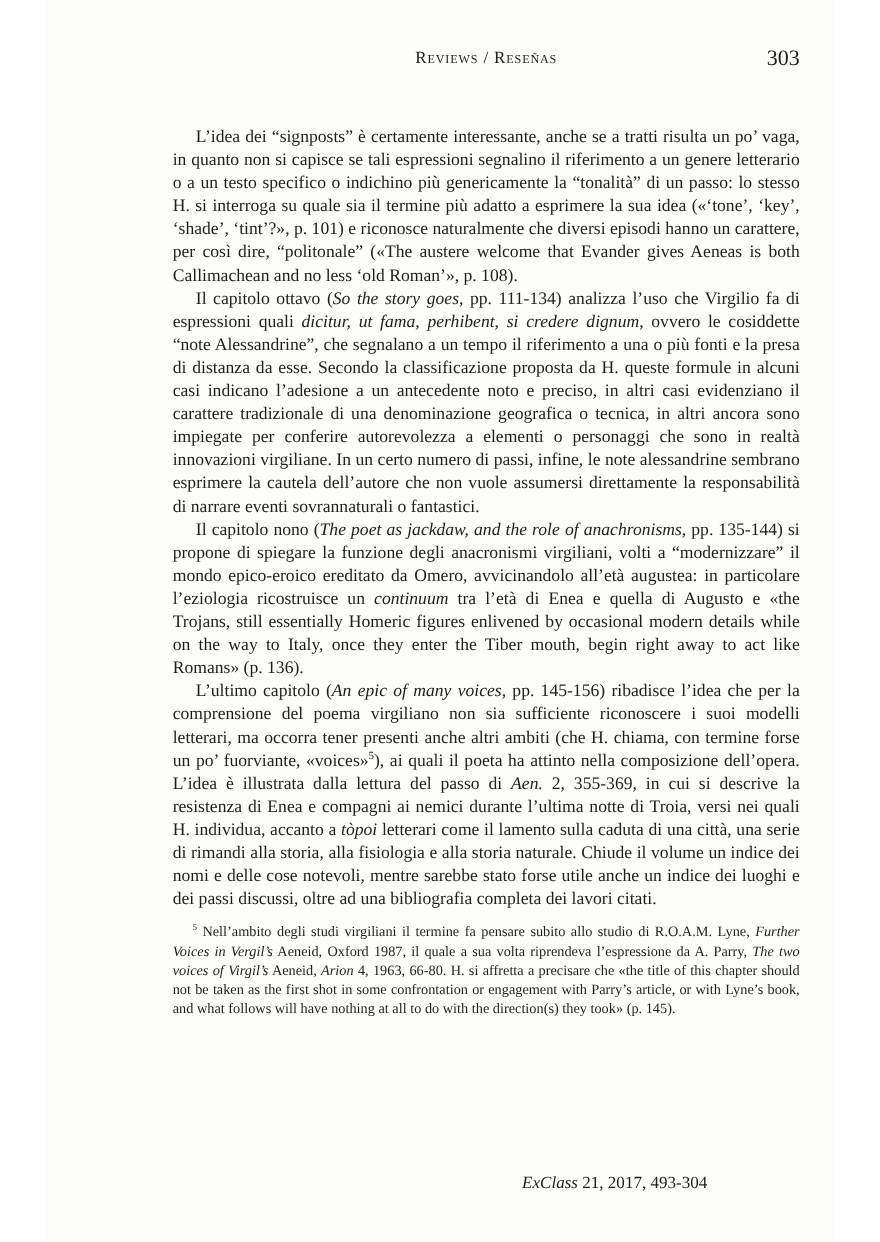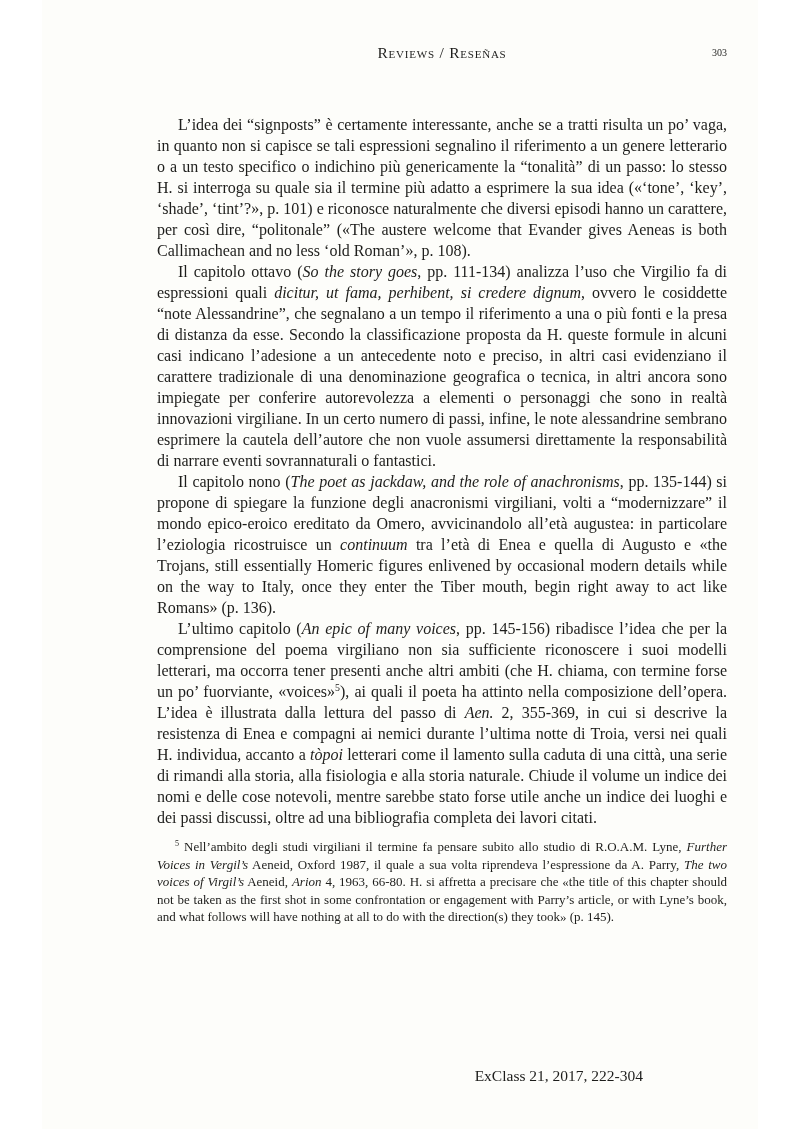--- a/index.html
+++ b/index.html
@@ -27,21 +27,21 @@
     line-height: 18px;
     font-variant: small-caps;
     letter-spacing: 0.05em;
   }
   .running-header .page-number {
     position: absolute;
     right: 0;
     top: 0;
     font-variant: normal;
     letter-spacing: 0;
-    font-size: 10px;
+    font-size: 20px;
     font-family: Liberation Serif, serif;
   }
   .body-text {
     margin-top: 52px;
     font-size: 16px;
     line-height: 21px;
     text-align: justify;
     hyphens: auto;
     -webkit-hyphens: auto;
   }
@@ -83,14 +83,14 @@
     <div class="body-text">
       <p><span>L’idea dei “signposts” è certamente interessante, anche se a tratti risulta un po’ vaga, in quanto non si capisce se tali espressioni segnalino il riferimento a un genere letterario o a un testo specifico o indichino più genericamente la “tonalità” di un passo: lo stesso H. si interroga su quale sia il termine più adatto a esprimere la sua idea («‘tone’, ‘key’, ‘shade’, ‘tint’?», p. 101) e riconosce naturalmente che diversi episodi hanno un carattere, per così dire, “politonale” («The austere welcome that Evander gives Aeneas is both Callimachean and no less ‘old Roman’», p. 108).</span></p>
       <p><span>Il capitolo ottavo (</span><span style="font-style: italic;">So the story goes</span><span>, pp. 111-134) analizza l’uso che Virgilio fa di espressioni quali </span><span style="font-style: italic;">dicitur, ut fama, perhibent, si credere dignum</span><span>, ovvero le cosiddette “note Alessandrine”, che segnalano a un tempo il riferimento a una o più fonti e la presa di distanza da esse. Secondo la classificazione proposta da H. queste formule in alcuni casi indicano l’adesione a un antecedente noto e preciso, in altri casi evidenziano il carattere tradizionale di una denominazione geografica o tecnica, in altri ancora sono impiegate per conferire autorevolezza a elementi o personaggi che sono in realtà innovazioni virgiliane. In un certo numero di passi, infine, le note alessandrine sembrano esprimere la cautela dell’autore che non vuole assumersi direttamente la responsabilità di narrare eventi sovrannaturali o fantastici.</span></p>
       <p><span>Il capitolo nono (</span><span style="font-style: italic;">The poet as jackdaw, and the role of anachronisms</span><span>, pp. 135-144) si propone di spiegare la funzione degli anacronismi virgiliani, volti a “modernizzare” il mondo epico-eroico ereditato da Omero, avvicinandolo all’età augustea: in particolare l’eziologia ricostruisce un </span><span style="font-style: italic;">continuum</span><span> tra l’età di Enea e quella di Augusto e «the Trojans, still essentially Homeric figures enlivened by occasional modern details while on the way to Italy, once they enter the Tiber mouth, begin right away to act like Romans» (p. 136).</span></p>
       <p><span>L’ultimo capitolo (</span><span style="font-style: italic;">An epic of many voices</span><span>, pp. 145-156) ribadisce l’idea che per la comprensione del poema virgiliano non sia sufficiente riconoscere i suoi modelli letterari, ma occorra tener presenti anche altri ambiti (che H. chiama, con termine forse un po’ fuorviante, «voices»</span><sup>5</sup><span>), ai quali il poeta ha attinto nella composizione dell’opera. L’idea è illustrata dalla lettura del passo di </span><span style="font-style: italic;">Aen.</span><span> 2, 355-369, in cui si descrive la resistenza di Enea e compagni ai nemici durante l’ultima notte di Troia, versi nei quali H. individua, accanto a </span><span style="font-style: italic;">tòpoi</span><span> letterari come il lamento sulla caduta di una città, una serie di rimandi alla storia, alla fisiologia e alla storia naturale. Chiude il volume un indice dei nomi e delle cose notevoli, mentre sarebbe stato forse utile anche un indice dei luoghi e dei passi discussi, oltre ad una bibliografia completa dei lavori citati.</span></p>
     </div>
 
     <div class="footnote"><sup>5</sup><span> Nell’ambito degli studi virgiliani il termine fa pensare subito allo studio di R.O.A.M. Lyne, </span><span style="font-style: italic;">Further Voices in Vergil’s</span><span> Aeneid, Oxford 1987, il quale a sua volta riprendeva l’espressione da A. Parry, </span><span style="font-style: italic;">The two voices of Virgil’s</span><span> Aeneid, </span><span style="font-style: italic;">Arion</span><span> 4, 1963, 66-80. H. si affretta a precisare che «the title of this chapter should not be taken as the first shot in some confrontation or engagement with Parry’s article, or with Lyne’s book, and what follows will have nothing at all to do with the direction(s) they took» (p. 145).</span></div>
   </div>
 
-  <div class="footer-citation"><span style=" text-align: right;">ExClass</span><span> 21, 2017, 222-304</span></div>
+  <div class="footer-citation"><span style="font-style: italic; text-align: right;">ExClass</span><span> 21, 2017, 493-304</span></div>
 </div>
 
 </body></html>

